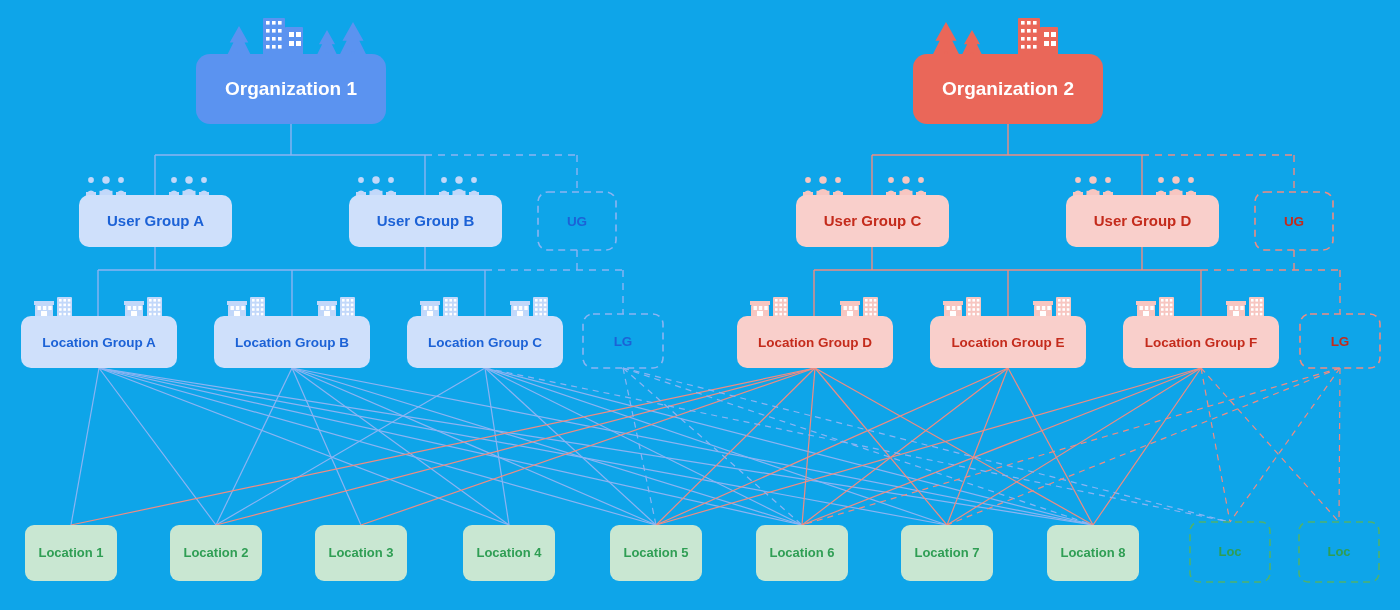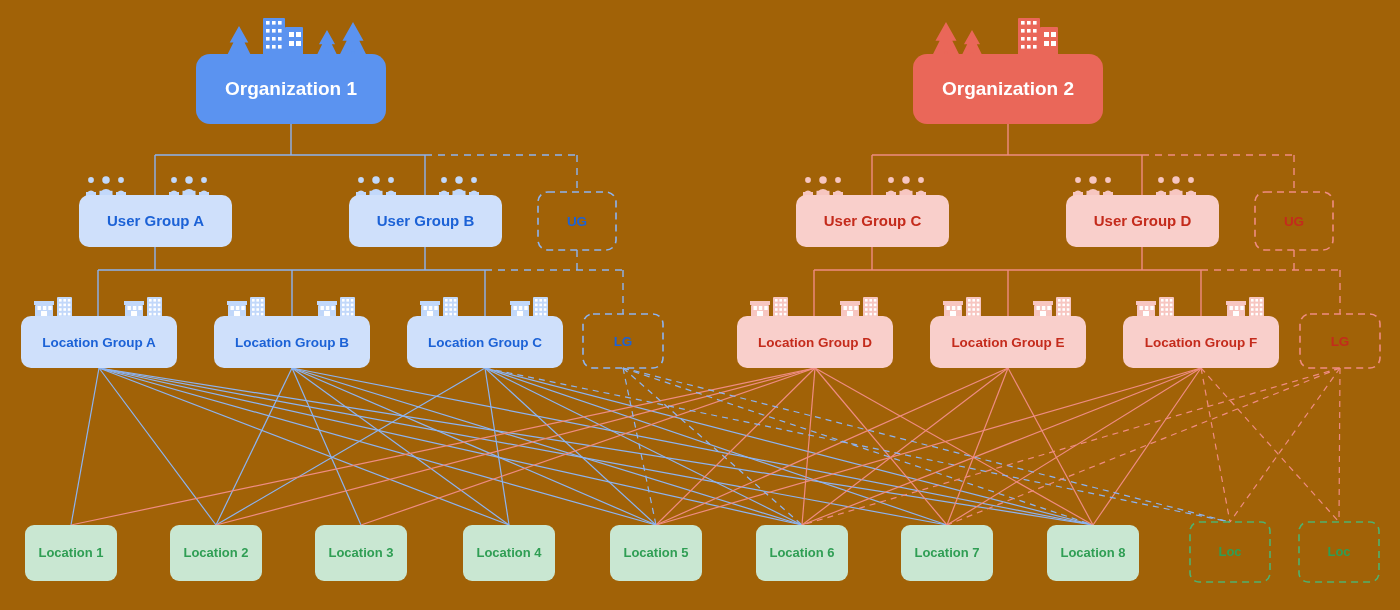--- a/index.html
+++ b/index.html
@@ -1,17 +1,17 @@
 <!DOCTYPE html>
 <html><head>
 <meta charset="utf-8">
 <style>
   html,body{margin:0;padding:0;background:#ffffff;}
   body{width:1400px;height:610px;overflow:hidden;font-family:"Liberation Sans",sans-serif;}
-  #stage{position:relative;width:1400px;height:610px;background:#a16207;}
+  #stage{position:relative;width:1400px;height:610px;background:#0ea5e9;}
   svg#diagram{position:absolute;left:0;top:0;width:1400px;height:610px;}
   .node-label{font-family:"Liberation Sans",sans-serif;font-weight:bold;text-anchor:middle;dominant-baseline:middle;}
   .org-label{font-size:19px;fill:#ffffff;font-weight:bold;}
   .ug-label{font-size:15px;font-weight:bold;}
   .lg-label{font-size:13.5px;font-weight:bold;}
   .loc-label{font-size:13px;font-weight:bold;fill:#2f9e54;}
   .ph-label{font-size:13.5px;font-weight:bold;}
 </style>
 </head>
 <body>

